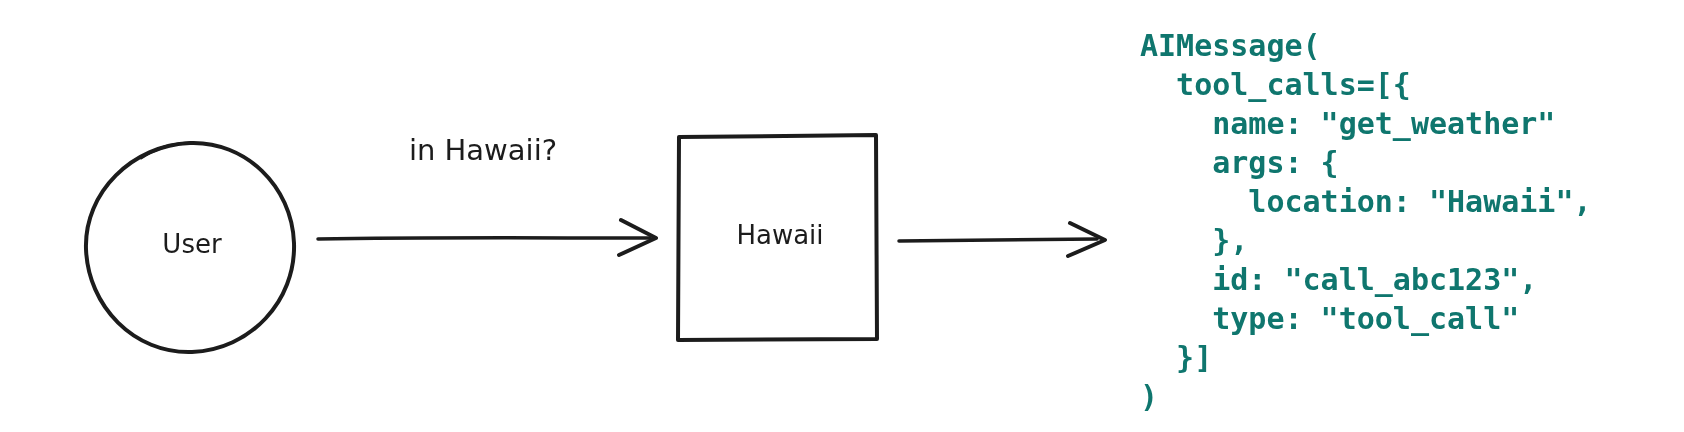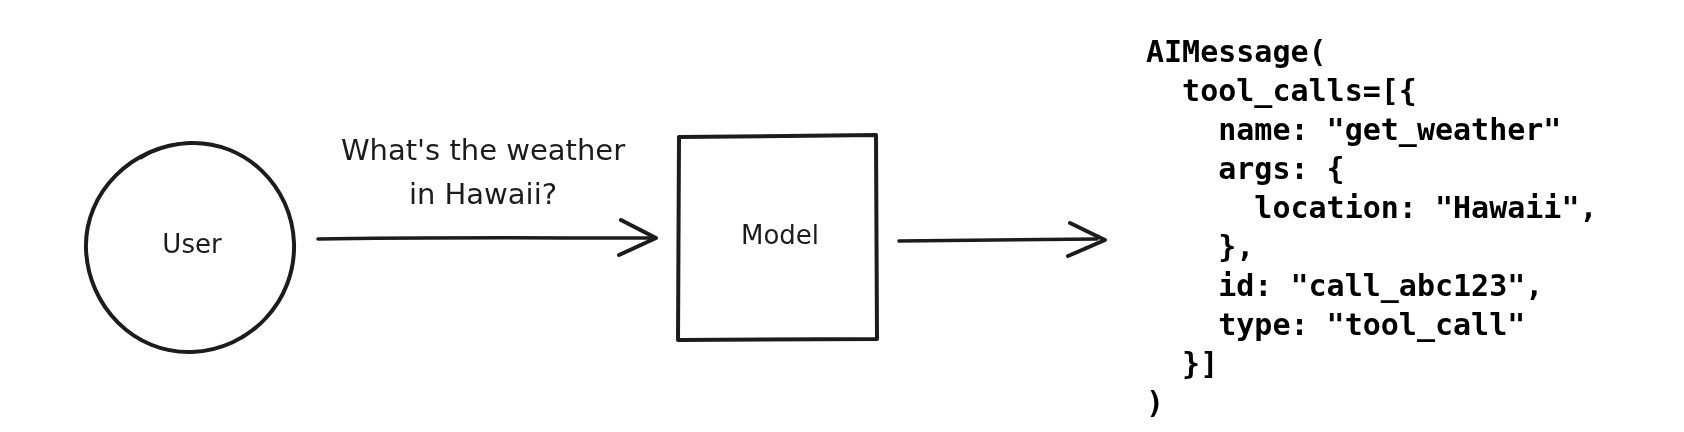--- a/index.html
+++ b/index.html
@@ -37,22 +37,22 @@
     font-size: 29px;
     line-height: 44px;
     text-align: center;
     transform: translateX(-50%);
   }
   .edge-label span { display: block; }
   #output-code {
     position: absolute;
     left: 1128px;
     top: 14px;
-    margin: 18px;
-    color: #000000;
+    margin: 12px;
+    color: #0f766e;
     font-family: "DejaVu Sans Mono", monospace;
     font-weight: bold;
     font-size: 30px;
     line-height: 39px;
     white-space: pre;
   }
 </style>
 </head>
 <body>
 
@@ -68,24 +68,23 @@
 
     <path stroke-width="3.5" d="M 318 239 C 430 237 540 238 650 238" stroke="#1c1c1c"></path>
     <path stroke-width="4" d="M 621 220 L 656 238 L 619 255" stroke="#1c1c1c"></path>
 
     <path stroke-width="3.5" d="M 899 241 L 1097 239" stroke="#1c1c1c"></path>
     <path stroke-width="4" d="M 1070 223 L 1105 240 L 1068 256" stroke="#1c1c1c"></path>
   </svg>
 
   <div class="hand-text node-label" style="left:192px; top:229px;">User</div>
 
-  <div class="hand-text node-label" style="left:780px; top:220px;">Model</div>
+  <div class="hand-text node-label" style="left:780px; top:220px;">Hawaii</div>
 
   <div class="hand-text edge-label" style="left:483px; top:128px;">
-    <span>What's the weather</span>
     <span>in Hawaii?</span>
   </div>
 
   <pre id="output-code">AIMessage(
   tool_calls=[{
     name: "get_weather"
     args: {
       location: "Hawaii",
     },
     id: "call_abc123",

